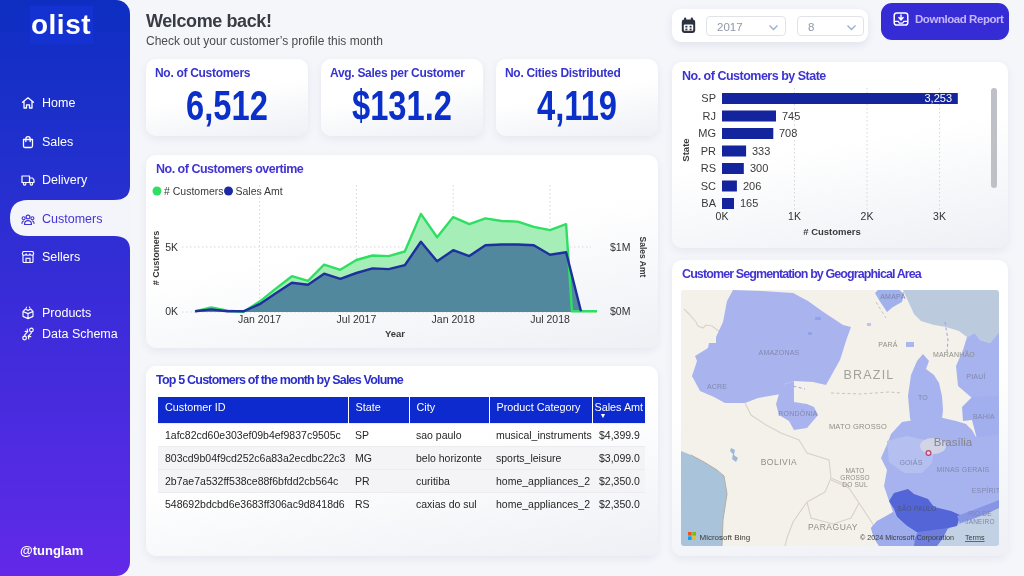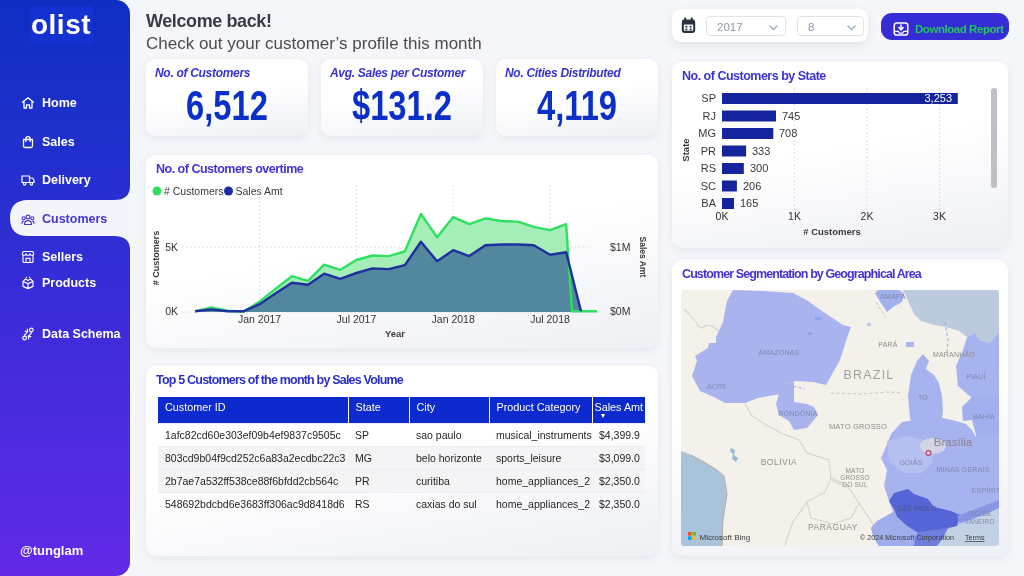--- a/index.html
+++ b/index.html
@@ -8,42 +8,42 @@
 .abs { position:absolute; }
 
 
 #sidebar {
   left:0; top:0; width:130px; height:576px;
   background:linear-gradient(180deg,#0e2ec2 0%, #2230cd 28%, #392cd8 52%, #5a2ae5 91%, #6329e8 100%);
   border-radius:0 14px 14px 0;
 }
 #logoblock { left:30px; top:6px; width:63px; height:38px; background:#1432d1; }
 #logotext { left:-4px; top:9px; width:130px; text-align:center; color:#fff; font-size:28px; font-weight:bold; letter-spacing:0.5px; }
-.mi { left:0; width:130px; height:38px; color:#fff; font-size:12.5px; font-weight:bold;padding-left:8px; }
+.mi { left:0; width:130px; height:38px; color:#fff; font-size:12.5px; font-weight:normal;padding-left:8px; }
 .mi .ic { position:absolute; left:21px; top:50%; margin-top:-7px; width:14px; height:14px; }
 .mi .tx { position:absolute; left:42px; top:50%; margin-top:-7px; line-height:14px; }
 #tab { left:0px; top:182px; width:130px; height:72px; }
 .active-tx { color:#4334d8 !important; }
 #tunglam { left:20px; top:543px; color:#fff; font-size:13px; font-weight:bold; }
 
 
 #h1 { left:146px; top:11px; font-size:18px; font-weight:bold; color:#383c44; letter-spacing:-0.4px; }
-#h2 { left:146px; top:34px; font-size:17px; color:#4c4c4c; }
+#h2 { left:146px; top:34px; font-size:12px; color:#4c4c4c; }
 
 #filtercard { left:672px; top:9px; width:196px; height:33px; background:#fff; border-radius:9px; box-shadow:0 3px 8px rgba(50,60,120,0.10); }
 .sel { position:absolute; top:7px; height:20px; border:1px solid #e2e3e8; border-radius:4px; background:#fff; font-size:11.5px; color:#8f98a8; }
 .sel .stx { position:absolute; left:10px; top:4px; }
 .sel svg { position:absolute; right:6px; top:5px; }
-#btn { left:881px; top:13px; width:128px; height:27px; background:#362cd6; border-radius:11px; color:#22c55e; }
+#btn { left:881px; top:3px; width:128px; height:37px; background:#362cd6; border-radius:11px; color:#c4b5fd; }
 #btn .btx { position:absolute; left:34px; top:10px; font-size:11.5px; font-weight:bold; letter-spacing:-0.45px; white-space:nowrap; }
 
 
 .card { position:absolute; background:linear-gradient(170deg,#ffffff 45%,#eef0f5 100%); border-radius:10px; box-shadow:0 3px 8px rgba(50,60,120,0.08); }
 .kpi { top:59px; width:162px; height:77px; }
-.kpi .kt { position:absolute; left:9px; top:7px; font-size:12px; font-weight:bold; color:#3733cf; letter-spacing:-0.3px; white-space:nowrap;font-style:italic; }
+.kpi .kt { position:absolute; left:9px; top:7px; font-size:12px; font-weight:bold; color:#3733cf; letter-spacing:-0.3px; white-space:nowrap; }
 .kpi .kv { position:absolute; left:0; top:22px; width:100%; text-align:center; font-size:43px; font-weight:bold; color:#0b2fc9; transform:scaleX(0.76); }
 .ctitle { position:absolute; left:10px; top:7px; font-size:12.5px; font-weight:bold; color:#4333d4; letter-spacing:-0.5px; white-space:nowrap; }
 
 
 #tablecard { left:146px; top:366px; width:512px; height:190px; }
 #tbl { position:absolute; left:12px; top:31px; width:487px; border-collapse:collapse; font-size:10.5px; table-layout:fixed; }
 #tbl td { white-space:nowrap; overflow:hidden; }
 #tbl th { background:#0c2acd; color:#fff; font-weight:normal; text-align:left; font-size:10.8px; padding:4px 0 0 7px; height:26px; border-right:1px solid #fff; position:relative; white-space:nowrap; vertical-align:top;margin-left:8px; }
 #tbl td { color:#252525; height:23px; padding:0 0 0 7px; border-top:1px solid #ececf0; }
 #tbl tr.alt td { background:#f4f4f7;margin-left:16px; }
@@ -90,21 +90,21 @@
     </svg>
     <span class="tx active-tx">Customers</span>
   </div>
 <div class="mi abs" style="top:238px">
     <svg class="ic" viewBox="0 0 14 14">
       <path d="M2,5.5 L2,11.5 Q2,12.5 3,12.5 L11,12.5 Q12,12.5 12,11.5 L12,5.5 M1.3,3.5 L2.2,1.5 L11.8,1.5 L12.7,3.5 Q12.7,5.3 10.8,5.3 Q9,5.3 8.9,3.8 Q8.8,5.3 7,5.3 Q5.2,5.3 5.1,3.8 Q5,5.3 3.2,5.3 Q1.3,5.3 1.3,3.5 Z" fill="none" stroke="#fff" stroke-width="1.1" stroke-linejoin="round"></path>
       <rect x="5" y="8.3" width="4" height="4.2" fill="none" stroke="#fff" stroke-width="1.1"></rect>
     </svg>
     <span class="tx">Sellers</span>
   </div>
-<div class="mi abs" style="top:264px">
+<div class="mi abs" style="top:294px">
     <svg class="ic" viewBox="0 0 14 14">
       <path d="M2,5.5 L7,7.6 L12,5.5 L12,10.4 L7,12.6 L2,10.4 Z M2,5.5 L4.4,3.1 L7,4.5 L9.6,2.9 L12,5.5 M7,7.6 L7,12.6" fill="none" stroke="#fff" stroke-width="1.15" stroke-linejoin="round"></path>
       <path d="M5.5,1.2 L5.2,2.2 M8.5,0.9 L8.8,1.9" stroke="#fff" stroke-width="1" stroke-linecap="round"></path>
     </svg>
     <span class="tx">Products</span>
   </div>
 <div class="mi abs" style="top:315px">
     <svg class="ic" viewBox="0 0 14 14">
       <circle cx="3.6" cy="11" r="1.8" fill="none" stroke="#fff" stroke-width="1.2"></circle>
       <circle cx="10.4" cy="3" r="1.8" fill="none" stroke="#fff" stroke-width="1.2"></circle>

